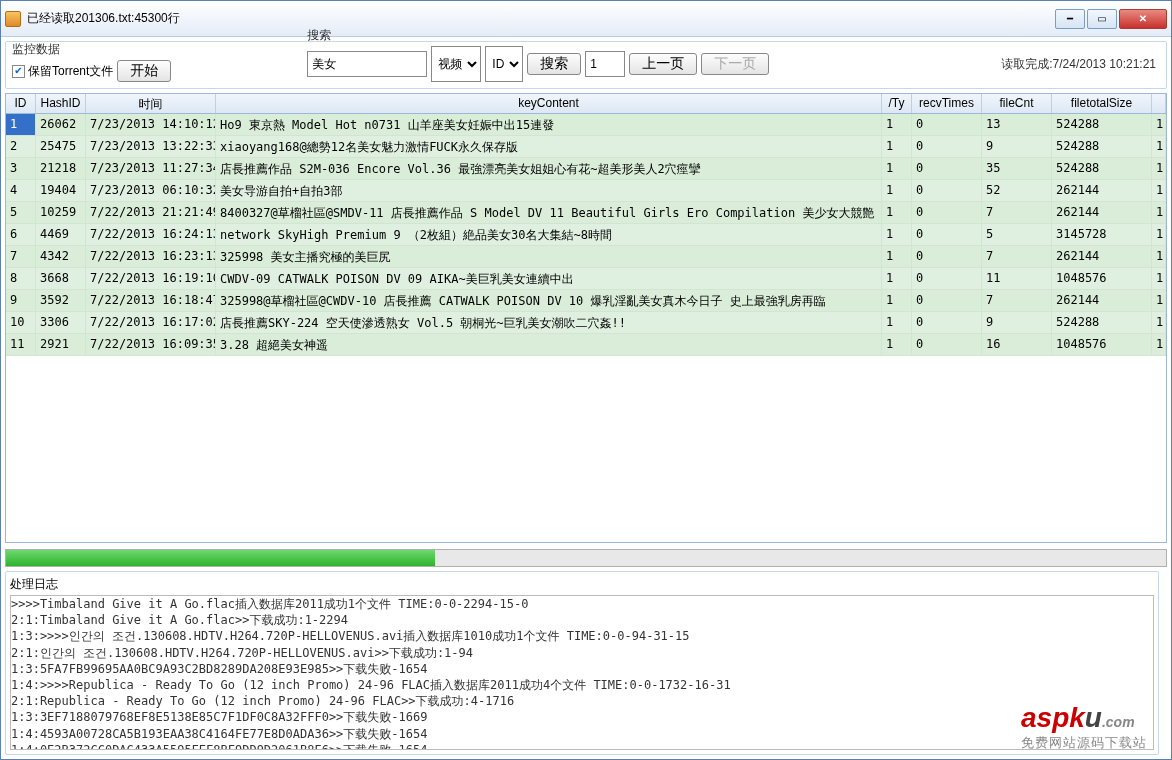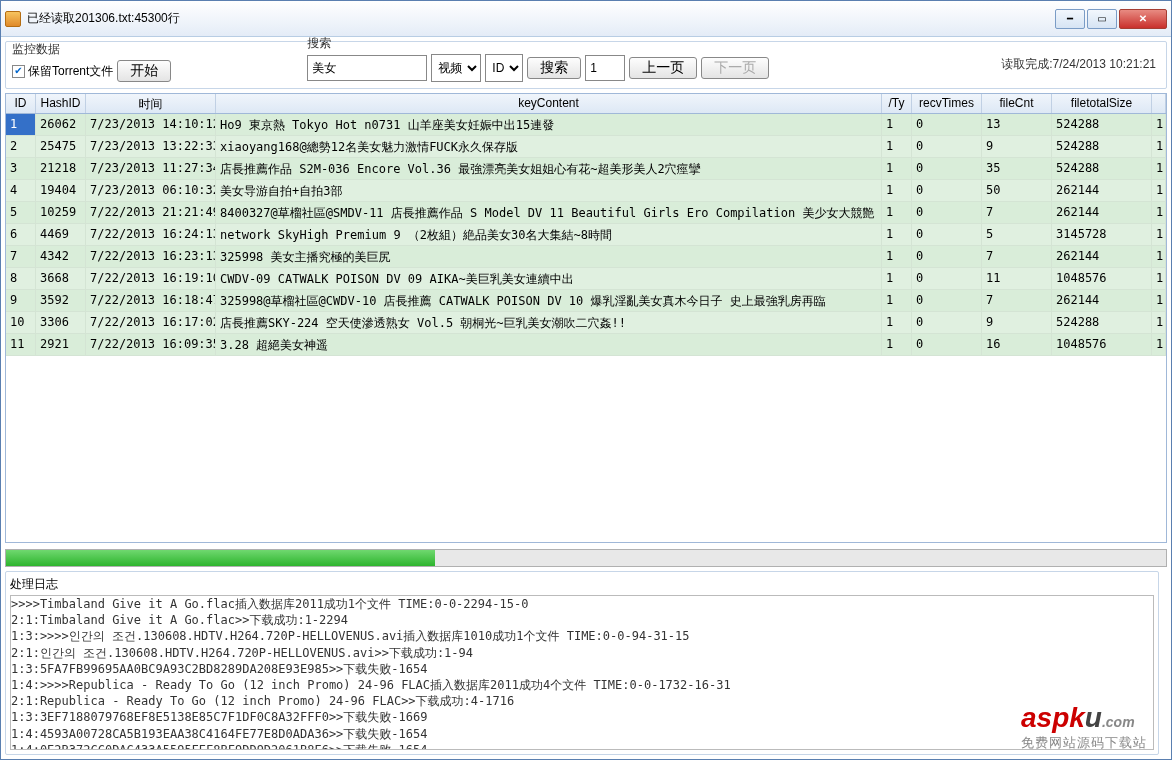--- a/index.html
+++ b/index.html
@@ -16,21 +16,21 @@
 
 .toolbar { height: 48px; border:1px solid #c7d6e8; margin:4px; border-radius:2px; display: flex; align-items: flex-end; padding: 0 6px 6px 6px; gap: 8px; position: relative; }
 .group { display: flex; flex-direction: column; gap: 2px; }
 .group-label { font-size: 12px; color: #333; }
 .row { display: flex; align-items: center; gap: 4px; }
 .checkbox { display: flex; align-items: center; gap: 3px; }
 .checkbox .box { width: 13px; height: 13px; border: 1px solid #888; background: #fff; display: flex; align-items: center; justify-content: center; color: #0066cc; font-size: 10px; line-height: 1; }
 .btn { height: 22px; padding: 0 12px; border: 1px solid #888; background: linear-gradient(#fdfdfd,#e4e4e4); border-radius: 3px; font-size: 14px; cursor: pointer; }
 .btn:disabled { color: #aaa; }
 .input { height: 16px; border: 1px solid #888; padding: 12px 4px; font-size: 12px; background:#fff; }
-.select { height: 28px; border: 1px solid #888; background:#fff; font-size: 12px; padding: 0 2px; }
+.select { height: 36px; border: 1px solid #888; background:#fff; font-size: 12px; padding: 0 2px; }
 .status-right { position:absolute; right:10px; top:14px; font-size:12px; color:#333; }
 
 .grid-wrap { flex: 0 0 auto; margin: 0 4px; border: 1px solid #a0b8d8; background:#fff; height: 450px; display:flex; flex-direction:column; }
 .grid-head-row { display: flex; height: 20px; background: linear-gradient(#f0f5fb,#dde8f5); border-bottom: 1px solid #a0b8d8; font-size: 12px; }
 .grid-head-row .cell { border-right: 1px solid #c0d0e4; padding: 2px 4px; overflow:hidden; white-space:nowrap; text-align:center; }
 .grid-body { flex:1; overflow:auto; }
 .grid-row { display: flex; height: 22px; font-size: 12px; font-family: "SimSun", monospace; }
 .grid-row .cell { border-right: 1px solid #d4e4d4; border-bottom: 1px solid #d4e4d4; padding: 3px 4px; overflow:hidden; white-space:nowrap; background:#e0f0e0; }
 .grid-row:nth-child(odd) .cell { background:#d9edd9; }
 .grid-row.sel .cell:first-child { background:#3470c8; color:#fff; }
@@ -105,21 +105,21 @@
       <div class="cell c-recv">recvTimes</div>
       <div class="cell c-file">fileCnt</div>
       <div class="cell c-size">filetotalSize</div>
       <div class="cell c-last"></div>
     </div>
     <div class="grid-body" id="grid-body">
         <div class="grid-row sel">
           <div class="cell c-id">1</div>
           <div class="cell c-hash">26062</div>
           <div class="cell c-time">7/23/2013 14:10:12</div>
-          <div class="cell c-key">Ho9 東京熱 Tokyo Hot n0731 山羊座美女妊娠中出15連發</div>
+          <div class="cell c-key">Ho9 東京熱 Model Hot n0731 山羊座美女妊娠中出15連發</div>
           <div class="cell c-ty">1</div>
           <div class="cell c-recv">0</div>
           <div class="cell c-file">13</div>
           <div class="cell c-size">524288</div>
           <div class="cell c-last">1</div>
         </div>
         <div class="grid-row">
           <div class="cell c-id">2</div>
           <div class="cell c-hash">25475</div>
           <div class="cell c-time">7/23/2013 13:22:33</div>
@@ -141,21 +141,21 @@
           <div class="cell c-size">524288</div>
           <div class="cell c-last">1</div>
         </div>
         <div class="grid-row">
           <div class="cell c-id">4</div>
           <div class="cell c-hash">19404</div>
           <div class="cell c-time">7/23/2013 06:10:32</div>
           <div class="cell c-key">美女导游自拍+自拍3部</div>
           <div class="cell c-ty">1</div>
           <div class="cell c-recv">0</div>
-          <div class="cell c-file">50</div>
+          <div class="cell c-file">52</div>
           <div class="cell c-size">262144</div>
           <div class="cell c-last">1</div>
         </div>
         <div class="grid-row">
           <div class="cell c-id">5</div>
           <div class="cell c-hash">10259</div>
           <div class="cell c-time">7/22/2013 21:21:49</div>
           <div class="cell c-key">8400327@草榴社區@SMDV-11 店長推薦作品 S Model DV 11 Beautiful Girls Ero Compilation 美少女大競艶 總計11名美...</div>
           <div class="cell c-ty">1</div>
           <div class="cell c-recv">0</div>

